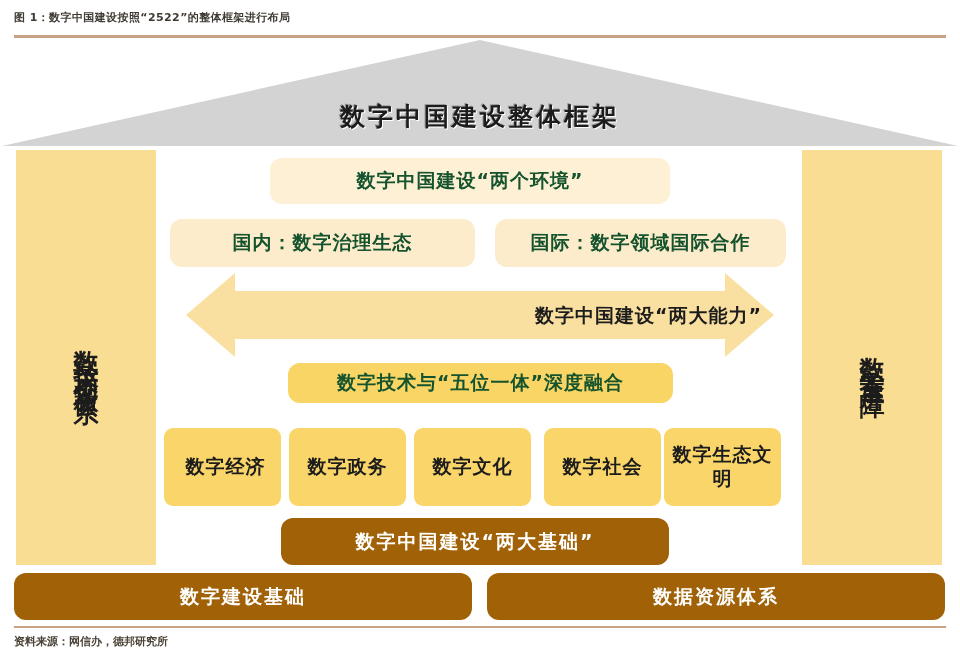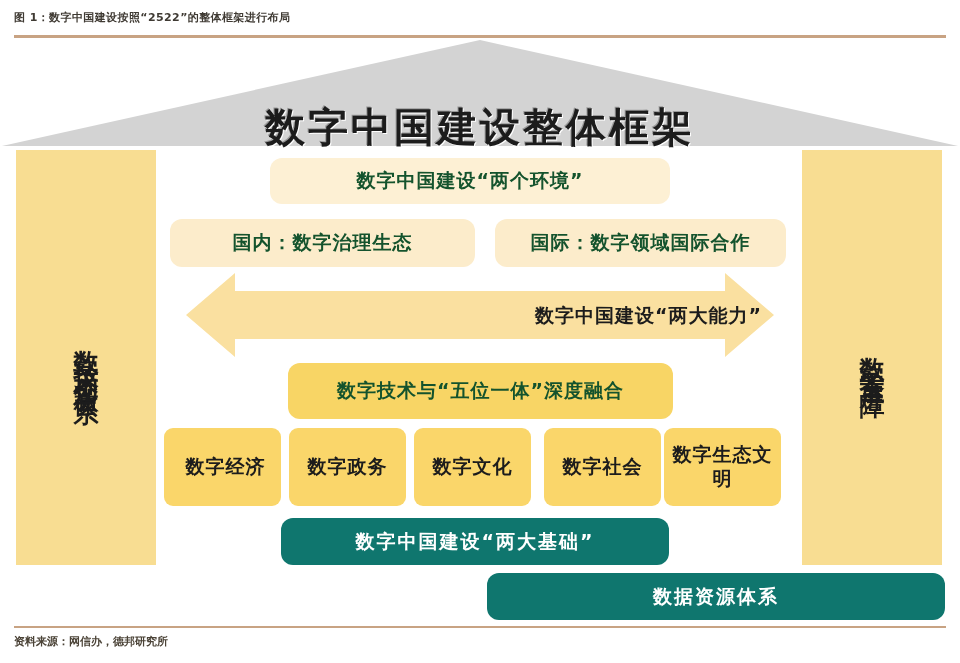--- a/index.html
+++ b/index.html
@@ -50,21 +50,21 @@
     height: 110px;
   }
   .roof svg { display: block; }
 
   .roof-title {
     position: absolute;
     left: 0;
     top: 100px;
     width: 960px;
     text-align: center;
-    font-size: 40px;
+    font-size: 25px;
     font-weight: bold;
     color: #1c1c1c;
     letter-spacing: 3px;
     text-shadow: 1px 1px 0 #ffffff, -1px -1px 0 #9a9a9a;
   }
 
   
   .pillar {
     position: absolute;
     top: 150px;
@@ -138,21 +138,21 @@
     width: 588px;
     text-align: right;
     font-size: 19px;
     font-weight: bold;
     color: #1c1c1c;
     letter-spacing: 1px;
   }
 
   .box-fusion {
     left: 288px; top: 363px;
-    width: 385px; height: 56px;
+    width: 385px; height: 40px;
     background: #f8d565;
     font-size: 19px;
     letter-spacing: 1px;
   }
 
   
   .cat-box {
     position: absolute;
     top: 428px;
     width: 117px;
@@ -169,21 +169,21 @@
     letter-spacing: 1px;
     line-height: 1.25;
     box-sizing: border-box;
     padding: 0 6px;
   }
 
   
   .dark-box {
     position: absolute;
     border-radius: 12px;
-    background: #0f766e;
+    background: #a16207;
     display: flex;
     align-items: center;
     justify-content: center;
     text-align: center;
     font-weight: bold;
     color: #ffffff;
     letter-spacing: 2px;
     box-sizing: border-box;
   }
   .box-foundations {
@@ -256,18 +256,19 @@
 
   <div class="rbox box-fusion">数字技术与“五位一体”深度融合</div>
 
   <div class="cat-box" style="left:164px;padding-left:12px;">数字经济</div>
   <div class="cat-box" style="left:289px;">数字政务</div>
   <div class="cat-box" style="left:414px;">数字文化</div>
   <div class="cat-box" style="left:544px;">数字社会</div>
   <div class="cat-box" style="left:664px;">数字生态文明</div>
 
   <div class="dark-box box-foundations">数字中国建设“两大基础”</div>
+  <div class="dark-box box-bottom-left">数字建设基础</div>
   <div class="dark-box box-bottom-right">数据资源体系</div>
 
   <div class="bottom-rule"></div>
   <div class="source-note">资料来源：网信办，德邦研究所</div>
 
 </div>
 
 </body></html>

